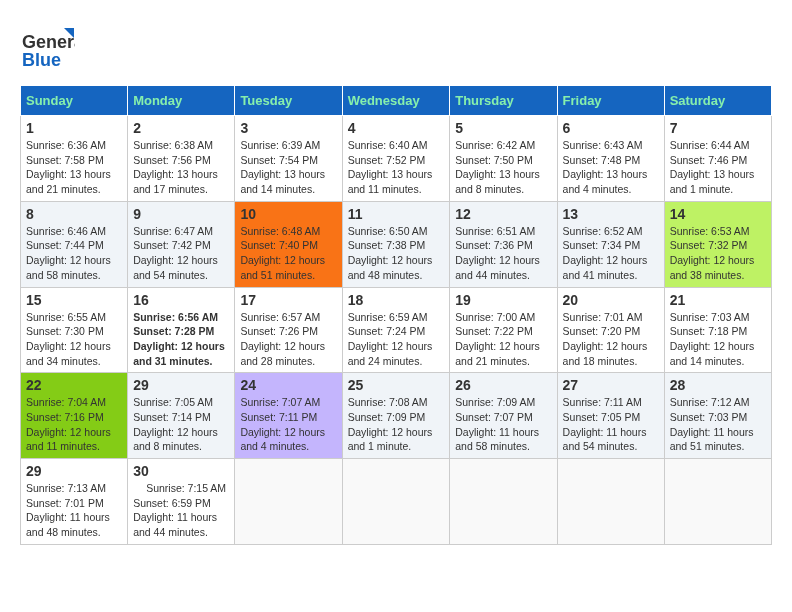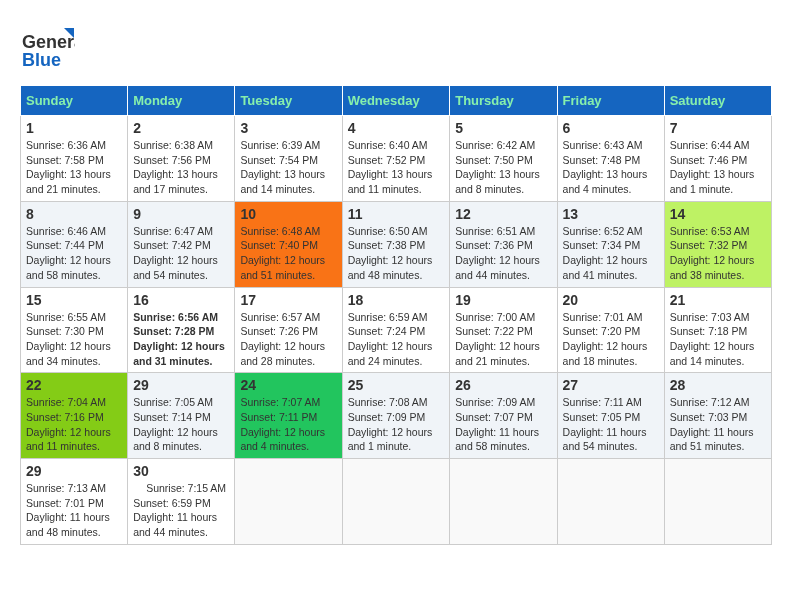--- a/index.html
+++ b/index.html
@@ -195,21 +195,21 @@
       </tr>
       <tr>
         <td style="background: #84cc16;"><span class="day-number">22</span><span class="day-info" style="white-space: pre-line;">Sunrise: 7:04 AM
 Sunset: 7:16 PM
 Daylight: 12 hours
 and 11 minutes.</span></td>
         <td style="background: rgb(240, 244, 248);"><span class="day-number">29</span><span class="day-info" style="white-space: pre-line;">Sunrise: 7:05 AM
 Sunset: 7:14 PM
 Daylight: 12 hours
 and 8 minutes.</span></td>
-        <td style="background: #22c55e;"><span class="day-number">24</span><span class="day-info" style="white-space: pre-line;">Sunrise: 7:07 AM
+        <td style="background: #c4b5fd;"><span class="day-number">24</span><span class="day-info" style="white-space: pre-line;">Sunrise: 7:07 AM
 Sunset: 7:11 PM
 Daylight: 12 hours
 and 4 minutes.</span></td>
         <td style="background: rgb(240, 244, 248);"><span class="day-number">25</span><span class="day-info" style="white-space: pre-line;">Sunrise: 7:08 AM
 Sunset: 7:09 PM
 Daylight: 12 hours
 and 1 minute.</span></td>
         <td style="background: rgb(240, 244, 248);"><span class="day-number">26</span><span class="day-info" style="white-space: pre-line;">Sunrise: 7:09 AM
 Sunset: 7:07 PM
 Daylight: 11 hours

